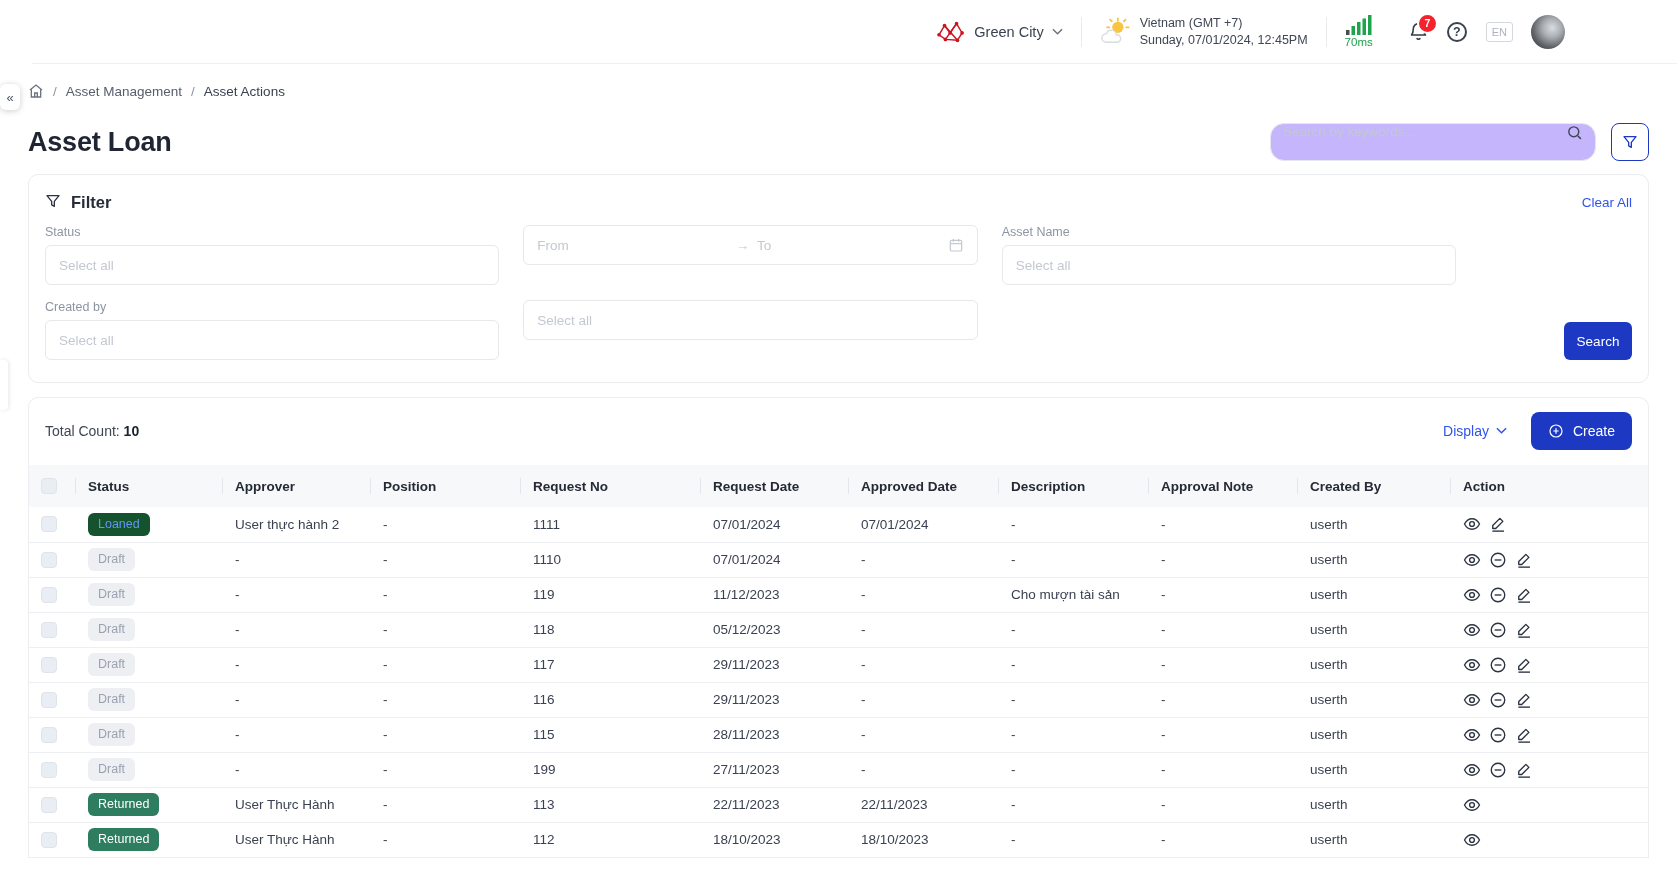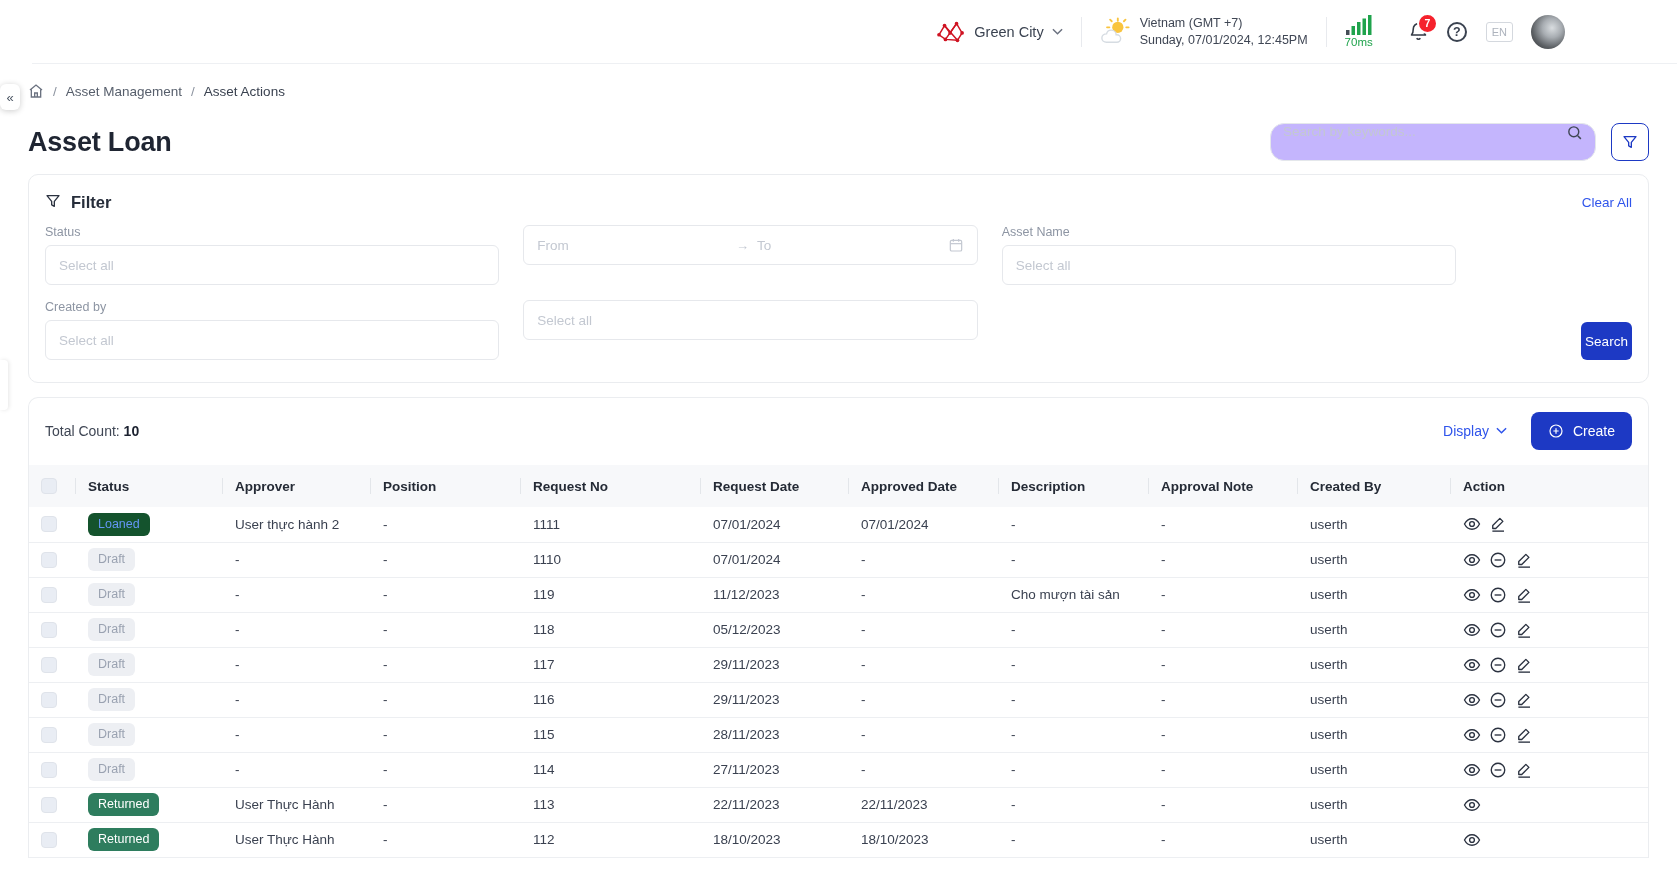--- a/index.html
+++ b/index.html
@@ -66,21 +66,21 @@
   .filter-grid { display:grid; grid-template-columns:1fr 1fr 1fr 152px; column-gap:24px; row-gap:15px; }
   .f-label { font-size:12.5px; color:#8d95a3; margin-bottom:6px; }
   .f-control { height:40px; border:1px solid #e6e8ec; border-radius:6px; background:#fff;
     display:flex; align-items:center; padding:0 13px; }
   .f-control input { border:none; outline:none; flex:1; font-size:13.5px; font-family:inherit;
     color:#3a4150; background:transparent; min-width:0; }
   .f-control input::placeholder { color:#c3c8d1; }
   .range-arrow { color:#c3c8d1; font-size:13px; padding:0 8px; }
   .cal { width:16px; height:16px; color:#c3c8d1; flex:none; }
   .filter-actions { grid-column:4; grid-row:2; display:flex; align-items:flex-end; justify-content:flex-end; }
-  .search-btn { width:51px; height:38px; background:#1d39c4; color:#fff; border:none; border-radius:6px;
+  .search-btn { width:68px; height:38px; background:#1d39c4; color:#fff; border:none; border-radius:6px;
     font-size:13.5px; font-family:inherit; cursor:pointer; }
 
   
   .table-card { margin-top:14px; border:1px solid #ebedf0; border-bottom:none;
     border-radius:10px 10px 0 0; background:#fff; overflow:hidden; }
   .table-toolbar { display:flex; align-items:center; justify-content:space-between; padding:14px 16px 15px;gap:44px; }
   .total { font-size:14px; color:#3f4654; }
   .total b { color:#1c2230; }
   .toolbar-right { display:flex; align-items:center; gap:24px; }
   .display-link { display:flex; align-items:center; gap:7px; color:#2f54eb; font-size:14px; cursor:pointer; }
@@ -563,21 +563,21 @@
                   </svg>
                 </span>
               </div>
             </td>
   </tr>
           <tr>
     <td><span class="cb"></span></td>
     <td><span class="badge badge-draft">Draft</span></td>
     <td>-</td>
     <td>-</td>
-    <td>114</td>
+    <td>199</td>
     <td>27/11/2023</td>
     <td>-</td>
     <td>-</td>
     <td>-</td>
     <td>userth</td>
     <td>
               <div class="action-icons">
                 <span class="action-icon">
                   <svg viewBox="0 0 24 24" fill="none" stroke="currentColor" stroke-width="1.8">
                     <path d="M12 5C5.6 5 2 12 2 12s3.6 7 10 7 10-7 10-7-3.6-7-10-7z"></path>

